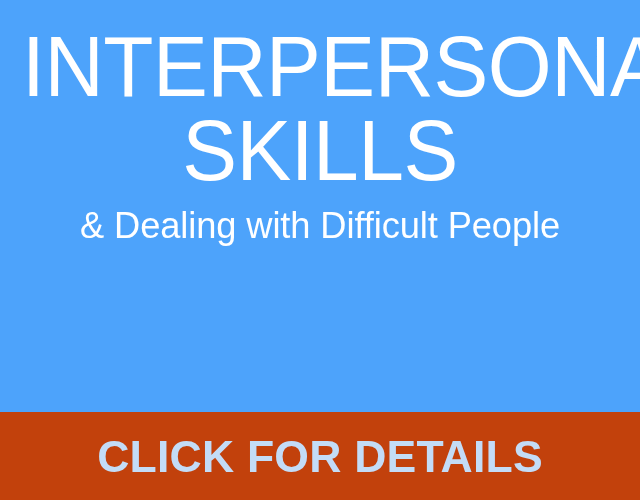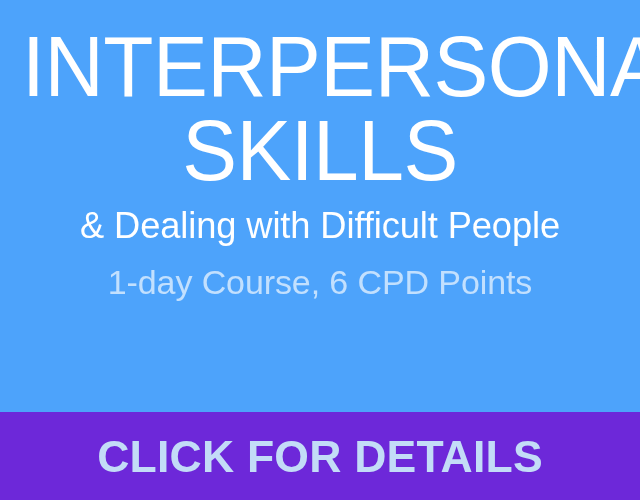--- a/index.html
+++ b/index.html
@@ -115,21 +115,21 @@
     text-align: center;
   }
 
   
   .cta-bar {
     position: absolute;
     left: 0;
     top: 412px;
     width: 640px;
     height: 88px;
-    background: #6d28d9;
+    background: #c2410c;
     display: flex;
     align-items: center;
     justify-content: center;
     box-sizing: border-box;
   }
   .cta-label {
     display: block;
     color: #c3dcf7;
     font-weight: 700;
     font-size: 45px;
@@ -147,21 +147,20 @@
   <div class="banner-body">
 
     <h1 class="headline">
       <span class="headline-line-1">INTERPERSONAL</span>
       <span class="headline-line-2">SKILLS</span>
     </h1>
 
     <h2 class="subhead">&amp; Dealing with Difficult People</h2>
 
     <ul class="detail-list">
-      <li class="detail-line detail-line-first">1-day Course, 6 CPD Points</li>
     </ul>
 
   </div>
 
   <div class="cta-bar">
     <span class="cta-label">CLICK FOR DETAILS</span>
   </div>
 
 </div>
 

